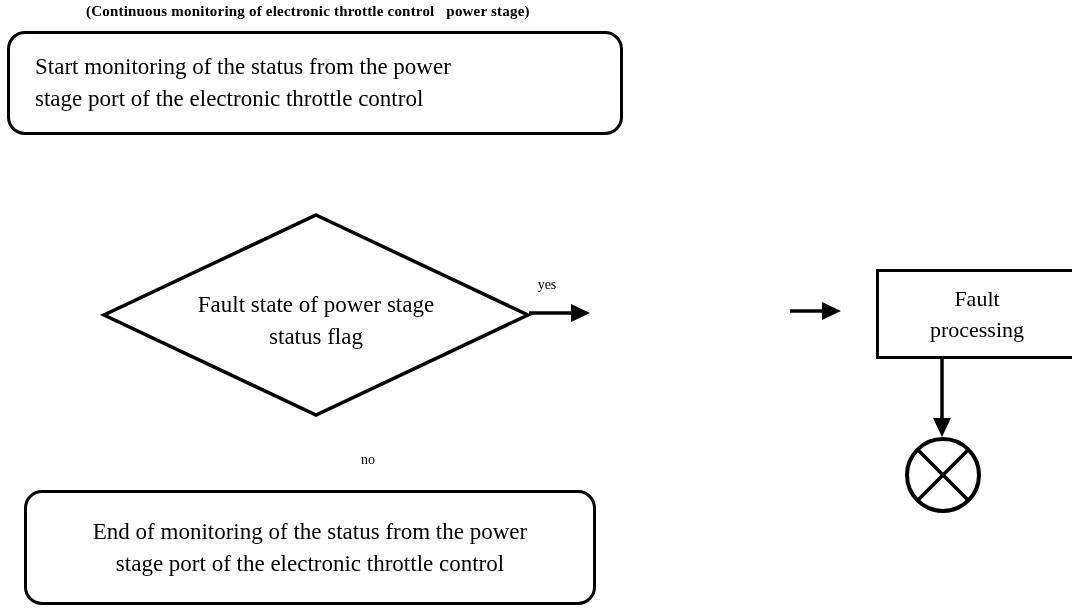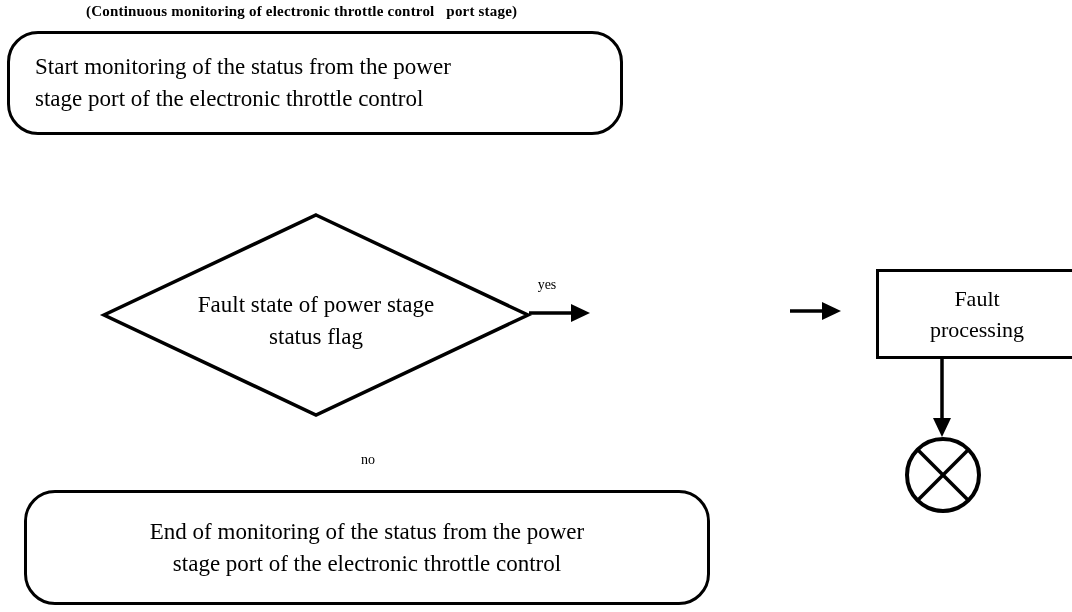--- a/index.html
+++ b/index.html
@@ -34,34 +34,34 @@
     position: absolute;
     box-sizing: border-box;
     border: 3.5px solid #000000;
     background: #ffffff;
     display: flex;
     flex-direction: column;
     font-size: 23px;
     line-height: 32px;
   }
   .rounded {
-    border-radius: 31px;
+    border-radius: 18px;
     font-family: Liberation Serif, serif;
   }
   .node-start {
     left: 7px; top: 31px;
     width: 616px; height: 104px;
     justify-content: center;
     align-items: flex-start;
     padding-left: 25px;
     padding-right: 10px;
   }
   .node-end {
     left: 24px; top: 490px;
-    width: 686px; height: 115px;
+    width: 572px; height: 115px;
     justify-content: center;
     align-items: center;
     text-align: center;
   }
   .node-plaus {
     left: 590px; top: 252px;
     width: 200px; height: 124px;
     justify-content: flex-start;
     align-items: center;
     padding-top: 9px;
@@ -119,21 +119,21 @@
     <polygon points="841,311 822,302 822,320" fill="#000000"></polygon>
 
     <line class="stroke" x1="942" y1="359" x2="942" y2="424" stroke-width="3.5"></line>
     <polygon points="942,437 933,418 951,418" fill="#000000"></polygon>
 
     <circle class="stroke" cx="943" cy="475" r="36" stroke-width="4"></circle>
     <line class="stroke" x1="918" y1="450" x2="968" y2="500" stroke-width="3.5"></line>
     <line class="stroke" x1="968" y1="450" x2="918" y2="500" stroke-width="3.5"></line>
   </svg>
 
-  <div class="caption">(Continuous monitoring of electronic throttle control   port stage)</div>
+  <div class="caption">(Continuous monitoring of electronic throttle control   power stage)</div>
 
   <div class="node rounded node-start">
     <div>Start monitoring of the status from the power</div>
     <div>stage port of the electronic throttle control</div>
   </div>
 
   <div class="decision-text">
     <div>Fault state of power stage</div>
     <div>status flag</div>
   </div>

